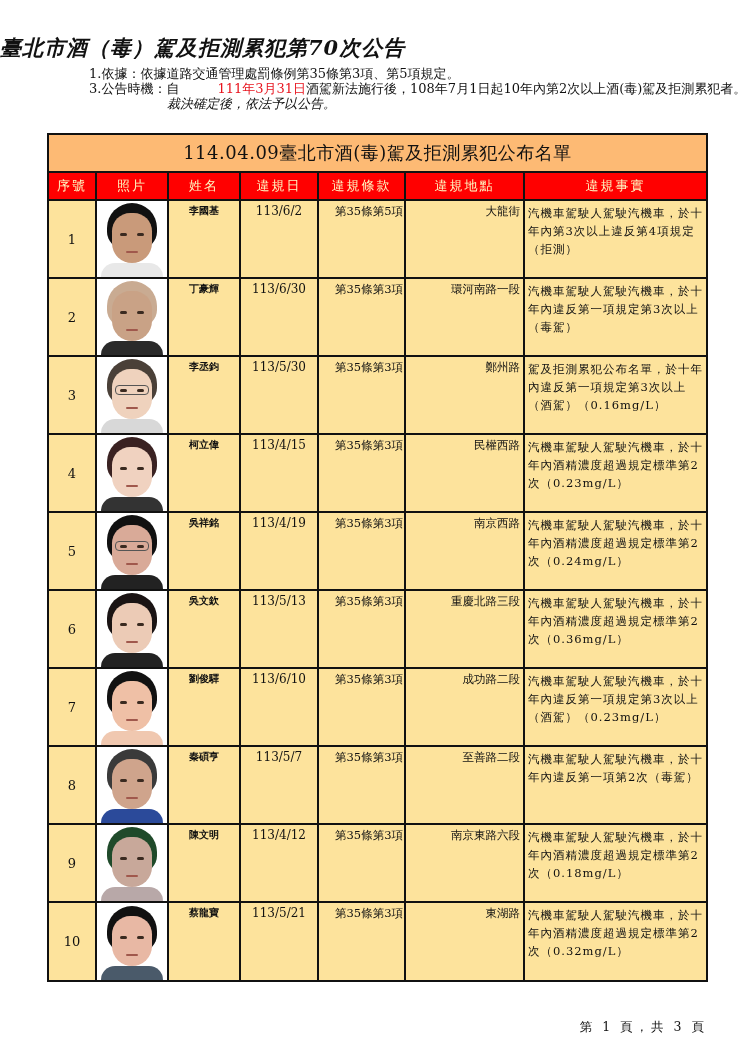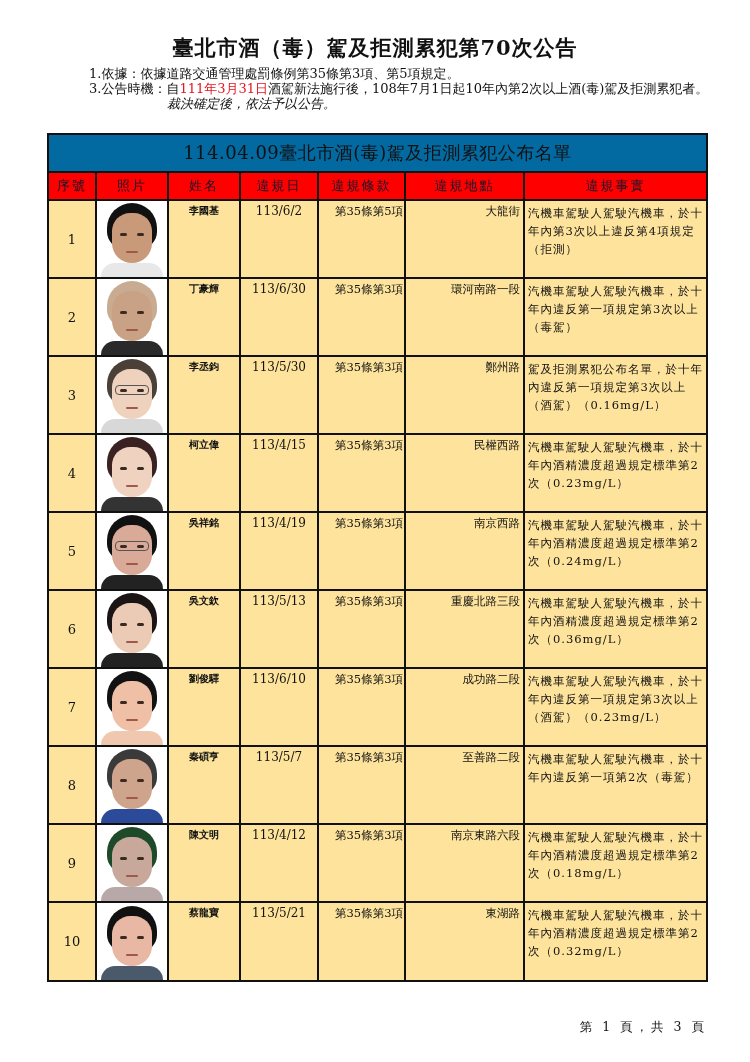--- a/index.html
+++ b/index.html
@@ -1,41 +1,41 @@
 <!DOCTYPE html>
 <html><head>
 <meta charset="utf-8">
 <style>
   html, body { margin: 0; padding: 0; background: #ffffff; }
   body {
     width: 750px; height: 1062px; position: relative; overflow: hidden;
     font-family: "DejaVu Serif", "Liberation Serif", serif; color: #111;
   }
   .title {
-    position: absolute; left: 0; top: 34px; width: 750px; text-align: center;
-    font-size: 21px; font-weight: bold; letter-spacing: 1px;
+    position: absolute; left: 0; top: 34px; width: 750px; text-align: left;
+    font-size: 21px; font-weight: bold; letter-spacing: 1px; font-style: italic;
   }
   .notes {
     position: absolute; left: 89px; top: 66px; font-size: 13px; line-height: 15px;
   }
   .note-line { white-space: nowrap; }
   .note-cont { padding-left: 78px; white-space: nowrap; font-style: italic; }
-  .red { color: #e8141e; }
+  .red { color: #e8141e; padding-left: 38px; }
 
   .table-wrap {
     position: absolute; left: 47px; top: 133px; width: 661px;
     border: 2px solid #111; box-sizing: border-box;
   }
   .caption {
-    height: 36px; line-height: 36px; text-align: center; background: #0369a1;
+    height: 36px; line-height: 36px; text-align: center; background: #fdba74;
     font-size: 18px; border-bottom: 2px solid #111; letter-spacing: 0.5px;
   }
   table { border-collapse: collapse; width: 100%; table-layout: fixed; }
   th {
-    background: #ff0000; color: #0f172a; font-weight: normal; font-size: 13px;
+    background: #ff0000; color: #fef9c3; font-weight: normal; font-size: 13px;
     height: 26px; border: 2px solid #111; border-top: none; padding: 0;
     letter-spacing: 2px;
   }
   th:first-child { border-left: none; }
   th:last-child { border-right: none; }
   td {
     background: #fde39c; border: 2px solid #111; height: 78px; vertical-align: top;
     font-size: 11.5px; padding: 3px 3px; box-sizing: border-box;
   }
   td:first-child { border-left: none; }

